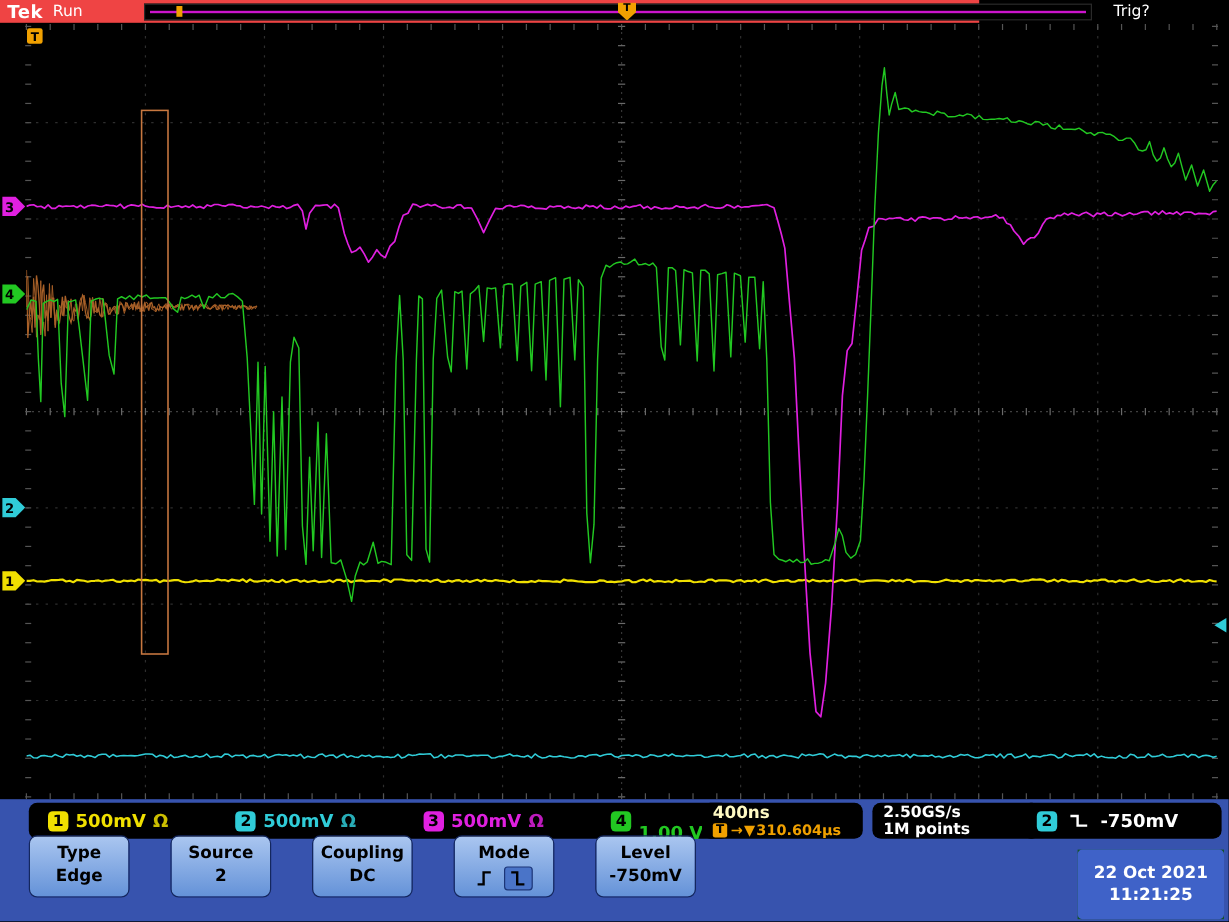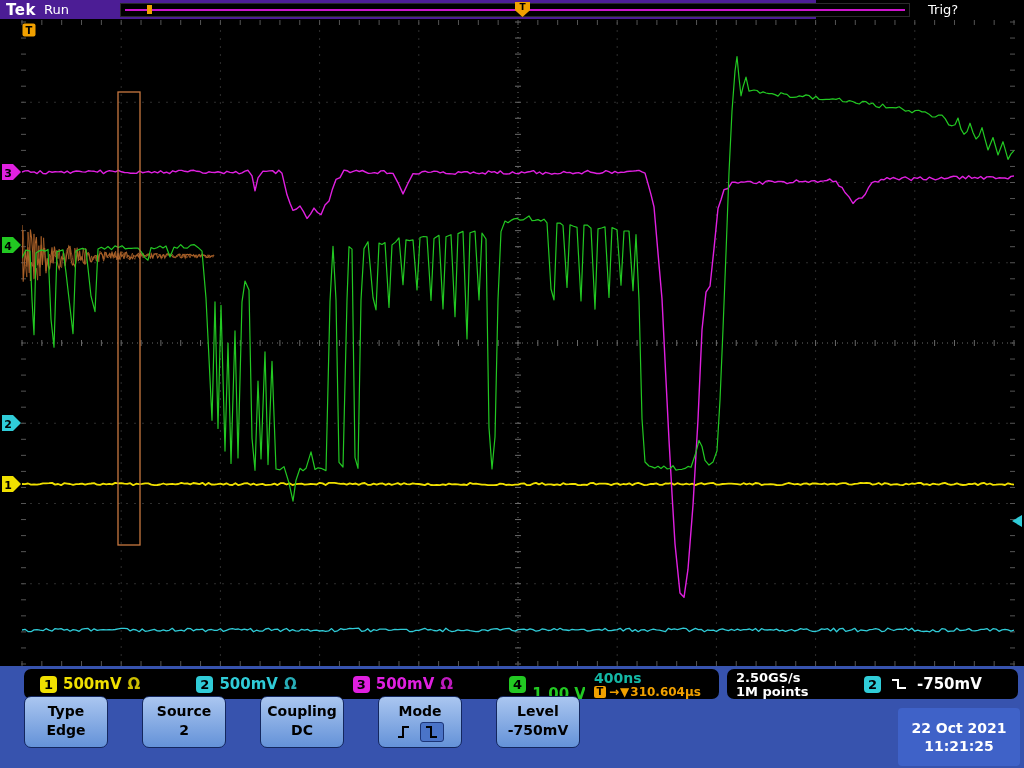--- a/index.html
+++ b/index.html
@@ -1,21 +1,21 @@
 <!DOCTYPE html>
 <html><head>
 <meta charset="utf-8">
 <style>
   html,body{margin:0;padding:0;background:#000;}
   body{width:1024px;height:768px;position:relative;overflow:hidden;
        font-family:"DejaVu Sans","Liberation Sans",sans-serif;}
   .screen{position:absolute;inset:0;background:#000;}
 
   
-  .topbar{position:absolute;left:0;top:0;width:816px;height:19px;background:#4c1d95;color:#fff;z-index:5;}
+  .topbar{position:absolute;left:0;top:0;width:816px;height:19px;background:#ef4444;color:#fff;z-index:5;}
   .tek{position:absolute;left:6px;top:1px;font-size:15px;font-weight:bold;letter-spacing:0.5px;}
   .run{position:absolute;left:44px;top:2px;font-size:13px;}
   .acqbar{position:absolute;left:120px;top:3px;width:788px;height:12px;background:#000;border:1px solid #2a2a2a;}
   .magline{position:absolute;left:4px;right:4px;top:5px;height:2px;background:#cc14cc;}
   .acqtick{position:absolute;left:26px;top:1px;width:5px;height:9px;background:#f0a000;}
   .trigmark{position:absolute;left:394px;top:-2px;width:15px;height:15px;background:#f0a000;
             clip-path:polygon(0 0,100% 0,100% 55%,50% 100%,0 55%);
             color:#000;font-size:9px;font-weight:bold;text-align:center;line-height:11px;}
   .trigq{position:absolute;left:928px;top:2px;font-size:13px;}
 
@@ -24,39 +24,39 @@
 
   
   .bottombar{position:absolute;left:0;top:666px;width:1024px;height:102px;background:#3753ae;z-index:5;}
   .rbox{position:absolute;top:3px;height:30px;background:#000;border-radius:7px;color:#fff;display:flex;align-items:center;}
   #box1{left:24px;width:552px;justify-content:space-between;padding:0 16px;}
   .ch{display:flex;align-items:center;gap:6px;font-weight:bold;font-size:15px;}
   .badge{display:inline-block;width:17px;height:17px;border-radius:4px;color:#000;
          font-size:13px;font-weight:bold;text-align:center;line-height:17px;}
   .imped{opacity:.85;}
   #box2{left:585px;width:134px;display:block;padding:2px 9px;box-sizing:border-box;}
-  .hscale{font-size:14px;font-weight:bold;line-height:15px;color:#14b8a6;}
+  .hscale{font-size:14px;font-weight:bold;line-height:15px;color:#fef9c3;}
   .htrig{font-size:12px;font-weight:bold;color:#f0a000;line-height:12px;display:flex;align-items:center;gap:1px;}
   .tbadge{background:#f0a000;color:#000;width:12px;height:12px;border-radius:2px;
           font-size:10px;line-height:12px;text-align:center;display:inline-block;margin-right:2px;}
   #box3{left:727px;width:140px;display:block;padding:2px 9px;box-sizing:border-box;font-size:13px;font-weight:bold;line-height:14px;}
   #box4{left:852px;width:166px;gap:9px;padding:0 12px;box-sizing:border-box;font-size:15px;font-weight:bold;}
 
   .menu-btn{position:absolute;top:30px;width:84px;height:52px;
             background:linear-gradient(#aac6f0,#6492d8);
             border:1px solid #14275e;border-radius:7px;color:#000;text-align:center;font-weight:bold;cursor:pointer;box-sizing:border-box;}
   .btn-title{font-size:14px;margin-top:6px;}
   .btn-value{font-size:14px;margin-top:3px;}
   #btn-mode{width:116px;height:55px;top:44px;}
   #btn-mode .btn-title{margin-top:2px;font-size:13px;}
   #btn-mode .btn-value{margin-top:0;font-size:13px;}
   #btn-mode .btn-value2{font-size:13px;}
   .slope-icons{display:flex;justify-content:center;align-items:center;gap:8px;margin-top:3px;}
   .slope-sel{background:#4a74c8;border:1px solid #1c3577;border-radius:3px;padding:1px 3px;display:inline-flex;}
-  #clock{position:absolute;left:898px;top:42px;width:122px;height:58px;background:#14532d;border-radius:19px;padding:0;box-sizing:border-box;}
+  #clock{position:absolute;left:898px;top:42px;width:122px;height:58px;background:#14532d;border-radius:0;padding:0;box-sizing:border-box;}
   .clock-inner{background:#3f62c8;border-radius:4px;height:100%;color:#fff;display:flex;flex-direction:column;
                align-items:center;justify-content:center;font-size:14px;font-weight:bold;gap:2px;}
 </style>
 </head>
 <body>
 
 <div class="screen">
 
   <svg id="scope" width="1024" height="768">
       <defs>

